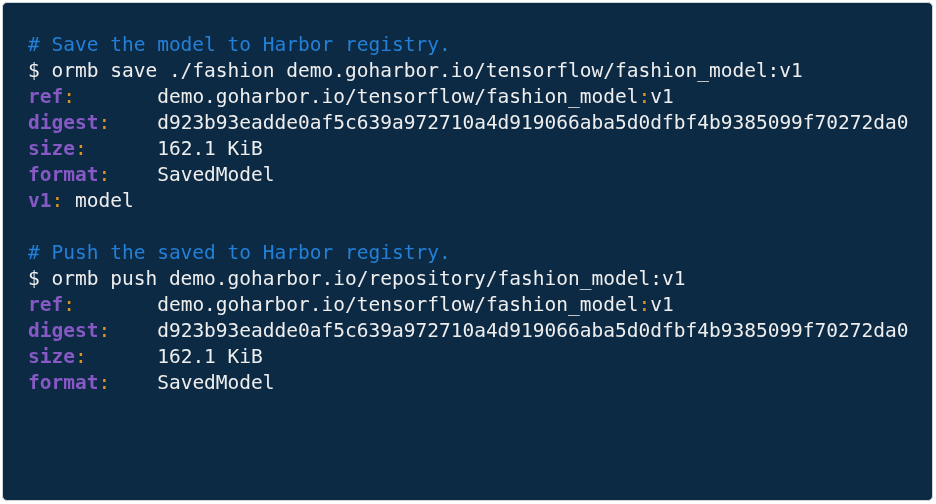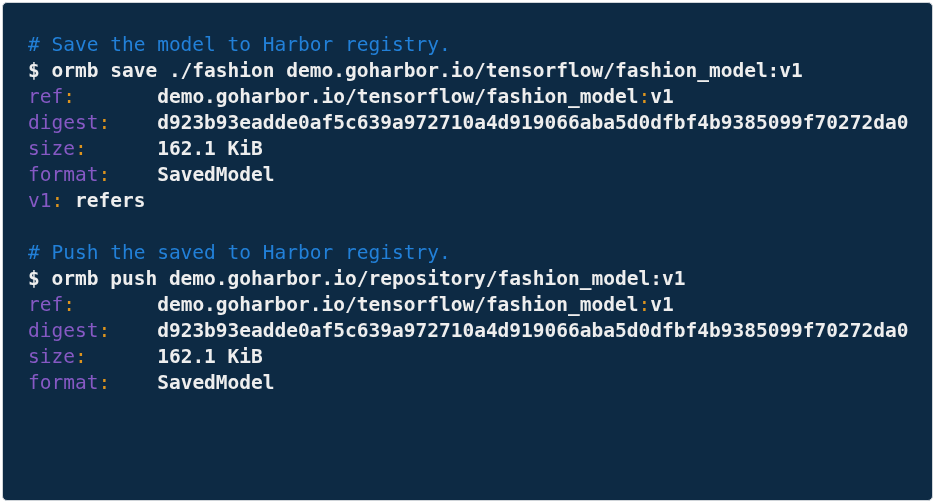--- a/index.html
+++ b/index.html
@@ -27,35 +27,35 @@
     padding: 29px 14px 0 25px;
     overflow: hidden;
   }
   .line {
     white-space: pre;
     font-size: 19.5px;
     line-height: 26px;
     letter-spacing: 0;
   }
   .seg-comment { color: var(--comment, #2280d8); }
-  .seg-plain   { color: var(--plain,   #eeeeee); font-weight: bold; }
-  .seg-key     { color: var(--key,     #8659c4); }
+  .seg-plain   { color: var(--plain,   #eeeeee); }
+  .seg-key     { color: var(--key,     #8659c4); font-weight: bold; }
   .seg-accent  { color: var(--accent,  #dd941e); }
 </style>
 </head>
 <body style="background: rgb(255, 255, 255);">
 
 <div class="terminal" id="terminal">
     <div class="line"><span class="seg-comment"># Save the model to Harbor registry.</span></div>
     <div class="line"><span class="seg-plain">$ ormb save ./fashion demo.goharbor.io/tensorflow/fashion_model:v1</span></div>
     <div class="line"><span class="seg-key">ref</span><span class="seg-accent">:</span><span class="seg-plain">       demo.goharbor.io/tensorflow/fashion_model</span><span class="seg-accent">:</span><span class="seg-plain">v1</span></div>
     <div class="line"><span class="seg-key">digest</span><span class="seg-accent">:</span><span class="seg-plain">    d923b93eadde0af5c639a972710a4d919066aba5d0dfbf4b9385099f70272da0</span></div>
     <div class="line"><span class="seg-key">size</span><span class="seg-accent">:</span><span class="seg-plain">      162.1 KiB</span></div>
     <div class="line"><span class="seg-key">format</span><span class="seg-accent">:</span><span class="seg-plain">    SavedModel</span></div>
-    <div class="line"><span class="seg-key">v1</span><span class="seg-accent">:</span><span class="seg-plain"> refers</span></div>
+    <div class="line"><span class="seg-key">v1</span><span class="seg-accent">:</span><span class="seg-plain"> model</span></div>
     <div class="line"> </div>
     <div class="line"><span class="seg-comment"># Push the saved to Harbor registry.</span></div>
     <div class="line"><span class="seg-plain">$ ormb push demo.goharbor.io/repository/fashion_model:v1</span></div>
     <div class="line"><span class="seg-key">ref</span><span class="seg-accent">:</span><span class="seg-plain">       demo.goharbor.io/tensorflow/fashion_model</span><span class="seg-accent">:</span><span class="seg-plain">v1</span></div>
     <div class="line"><span class="seg-key">digest</span><span class="seg-accent">:</span><span class="seg-plain">    d923b93eadde0af5c639a972710a4d919066aba5d0dfbf4b9385099f70272da0</span></div>
     <div class="line"><span class="seg-key">size</span><span class="seg-accent">:</span><span class="seg-plain">      162.1 KiB</span></div>
     <div class="line"><span class="seg-key">format</span><span class="seg-accent">:</span><span class="seg-plain">    SavedModel</span></div>
   </div>
 
 </body></html>

